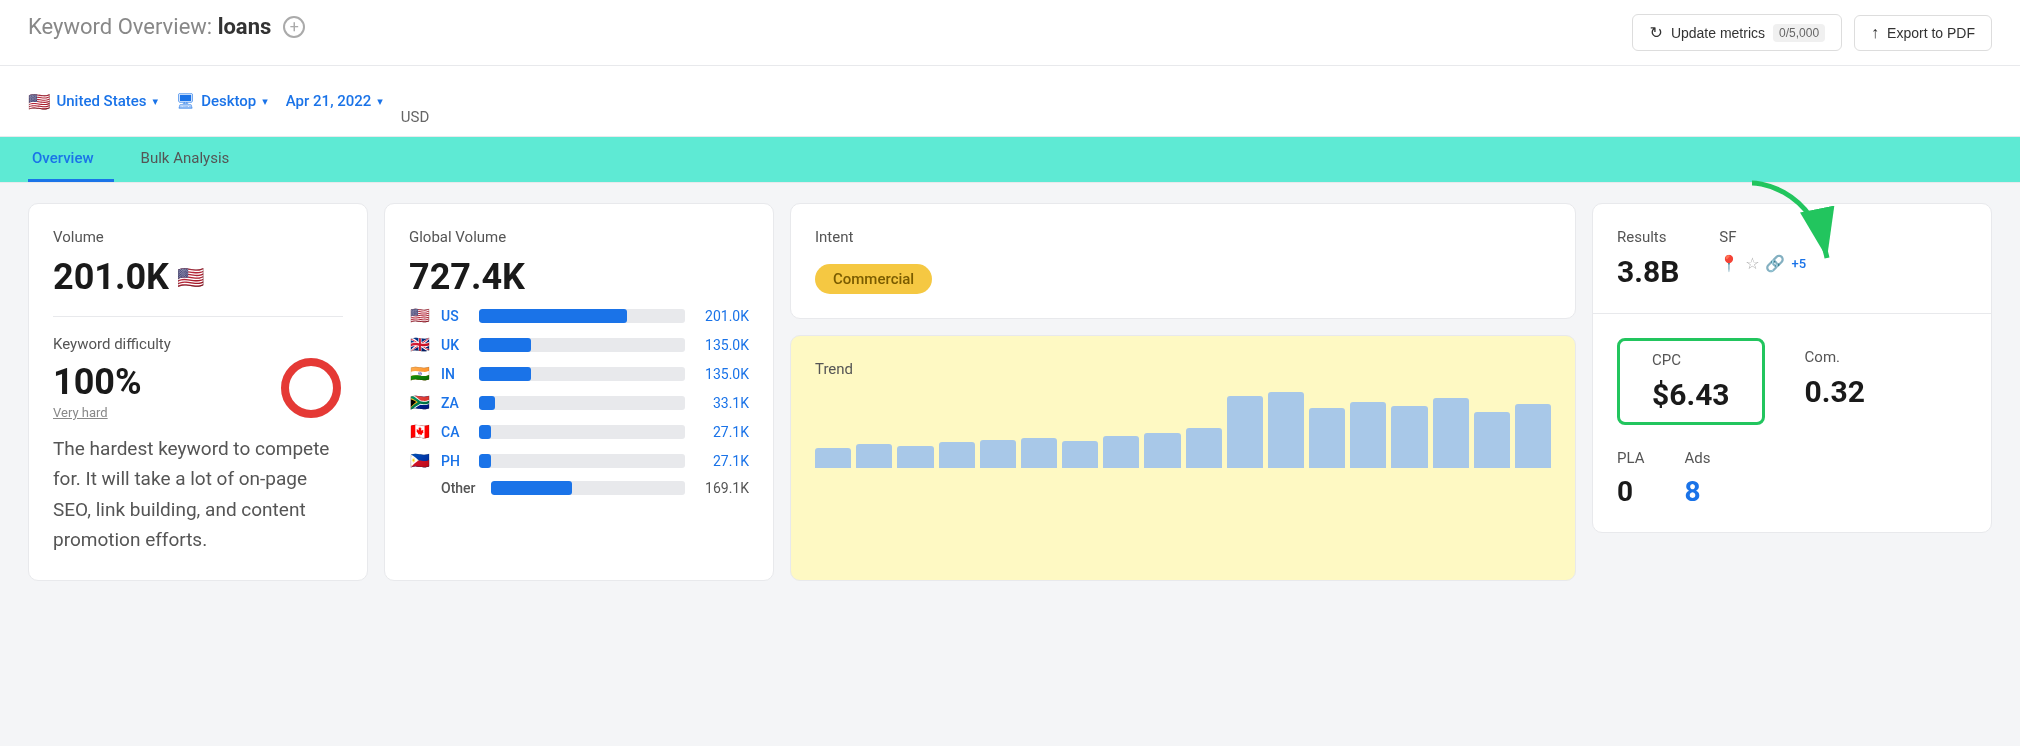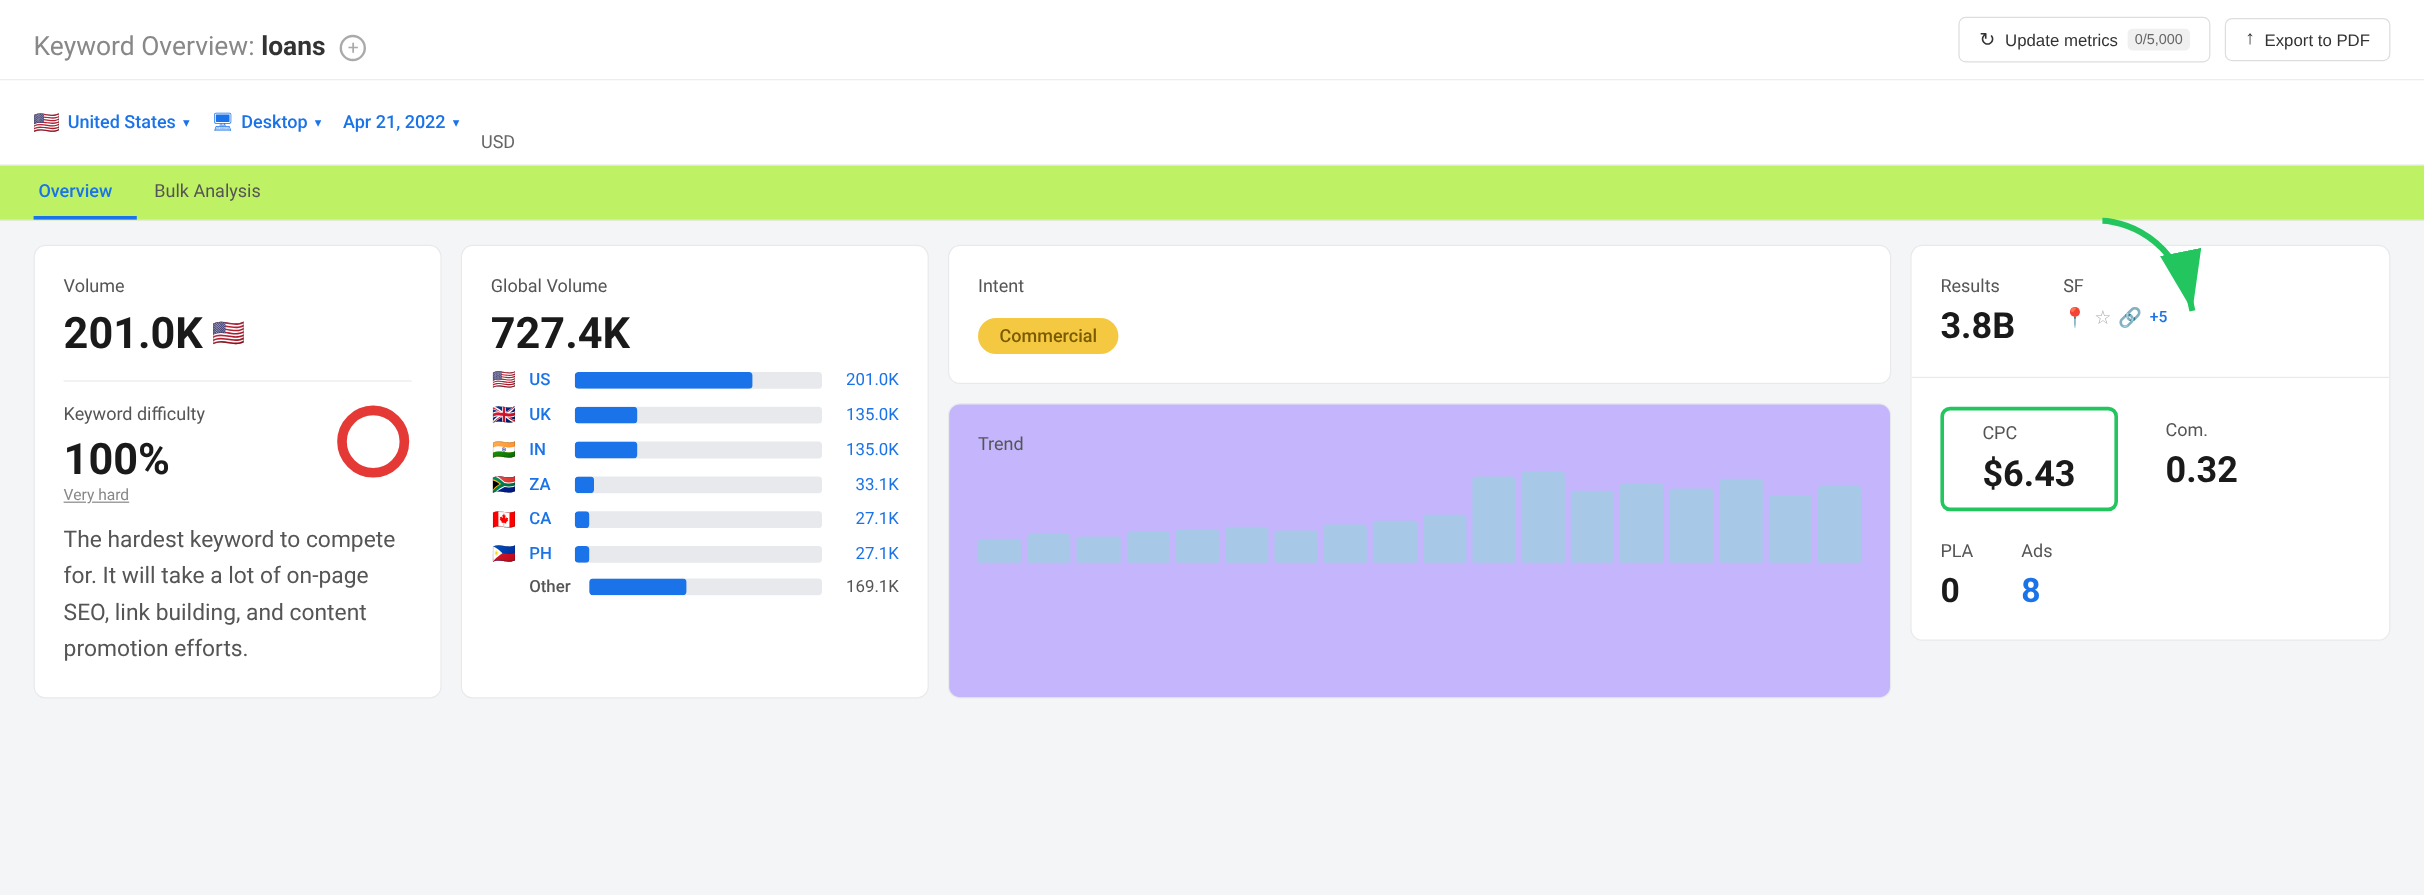--- a/index.html
+++ b/index.html
@@ -7,21 +7,21 @@
       font-family: -apple-system, BlinkMacSystemFont, 'Segoe UI', Roboto, sans-serif;
       background: #f4f5f7;
       min-height: 746px;
       width: 2020px;
       overflow-x: hidden;
     }
     .top-bar {
       background: #fff;
       padding: 14px 28px;
       display: flex;
-      align-items: flex-end;
+      align-items: flex-start;
       justify-content: space-between;
       border-bottom: 1px solid #e8e9ec;
     }
     .top-bar-left {
       display: flex;
       align-items: center;
       gap: 8px;
     }
     .page-title {
       font-size: 22px;
@@ -99,25 +99,25 @@
       cursor: pointer;
     }
     .filter-item .flag { font-size: 18px; }
     .filter-item .chevron { font-size: 11px; color: #1a73e8; }
     .filter-currency {
       color: #666;
       font-size: 15px;
       margin-top: 32px;
     }
     .tabs-bar {
-      background: #bef264;
+      background: #5eead4;
       padding: 0 28px;
       display: flex;
       align-items: flex-end;
-      gap: 3px;
+      gap: 15px;
       border-bottom: 1px solid #e8e9ec;
     }
     .tab {
       padding: 12px 20px 12px 4px;
       font-size: 15px;
       color: #555;
       cursor: pointer;
       border-bottom: 3px solid transparent;
       margin-right: 8px;
     }
@@ -150,21 +150,21 @@
       flex-direction: column;
       gap: 16px;
     }
     .card-intent {
       background: #fff;
       border-radius: 10px;
       padding: 24px;
       border: 1px solid #e8e9ec;
     }
     .card-trend {
-      background: #c4b5fd;
+      background: #fef9c3;
       border-radius: 10px;
       padding: 24px;
       border: 1px solid #e8e9ec;
       flex: 1;
     }
     .card-metrics {
       flex: 0 0 400px;
       display: flex;
       flex-direction: column;
       gap: 0;
@@ -186,21 +186,21 @@
       align-items: center;
       gap: 8px;
     }
     .divider {
       height: 1px;
       background: #e8e9ec;
       margin: 18px 0;
     }
     .difficulty-row {
       display: flex;
-      align-items: flex-start;
+      align-items: flex-end;
       justify-content: space-between;
     }
     .difficulty-left {}
     .difficulty-label {
       font-size: 15px;
       color: #555;
       margin-bottom: 8px;
     }
     .difficulty-value {
       font-size: 36px;

